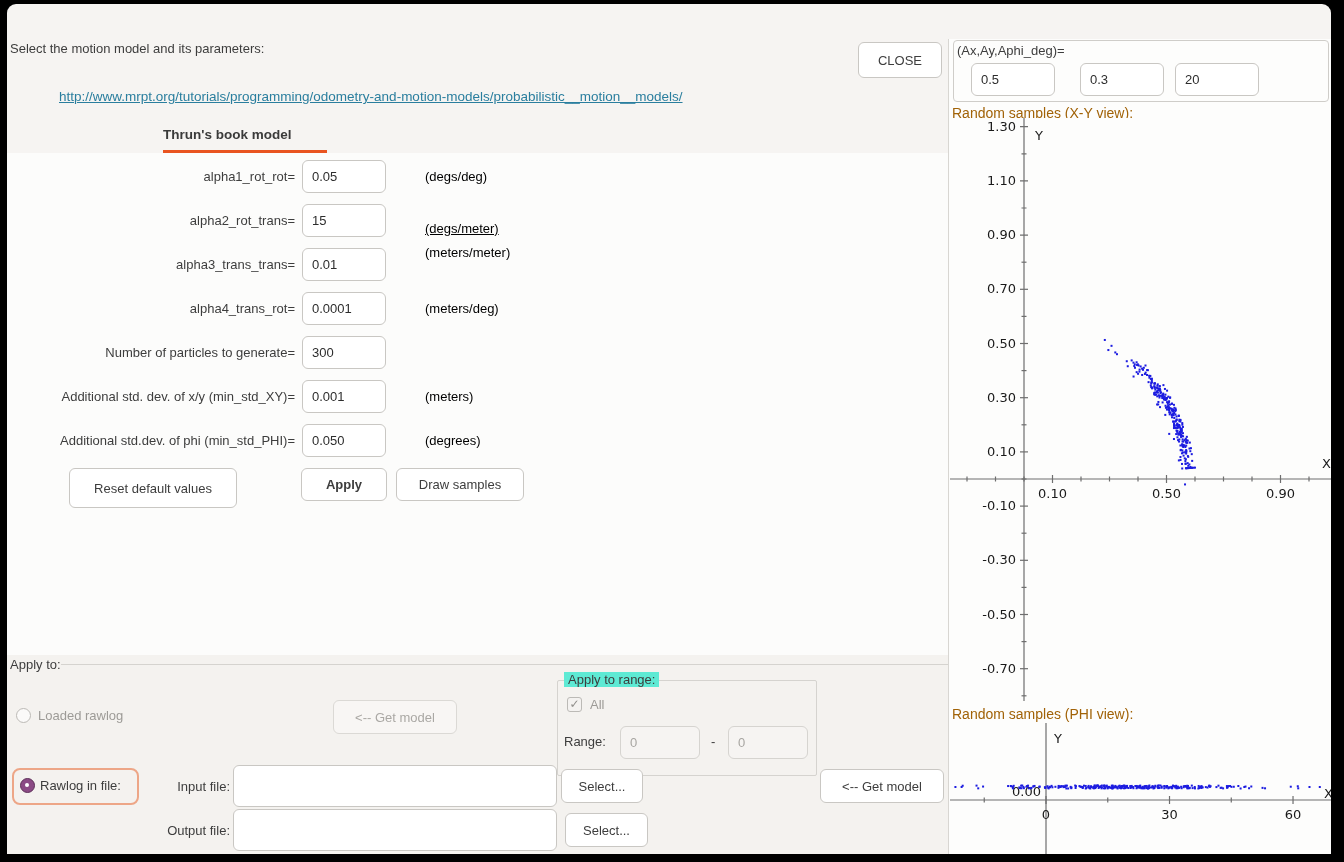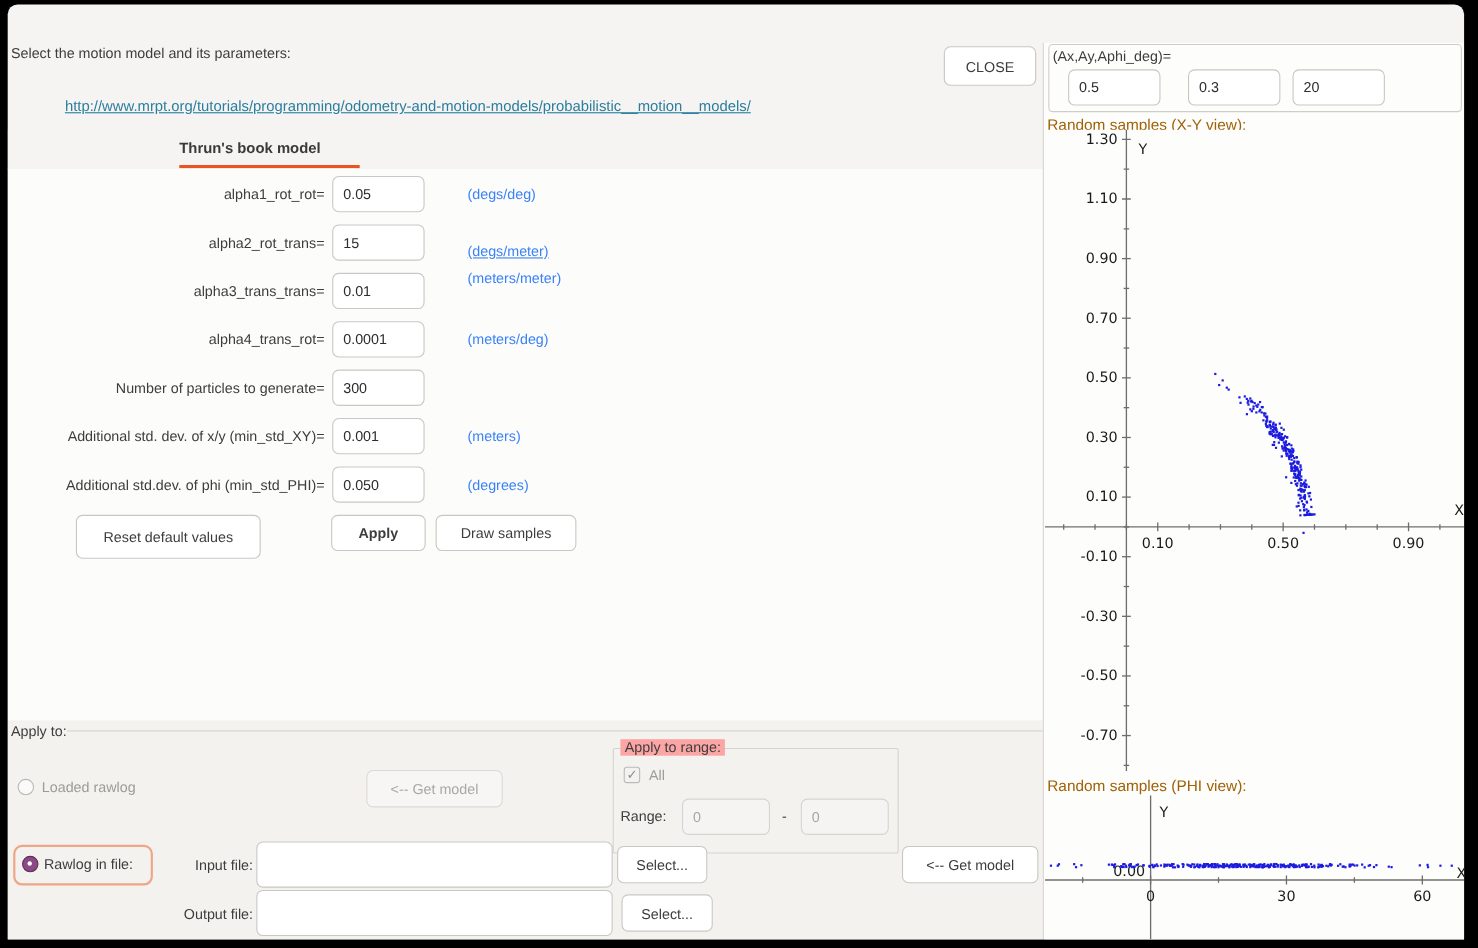--- a/index.html
+++ b/index.html
@@ -42,21 +42,21 @@
   .tabbar{position:absolute;left:0;top:114px;width:941px;height:35px;background:#f6f4f2;
           border-bottom:1px solid #d8d6d2;}
   .tab{position:absolute;top:9px;font-size:13.5px;}
   .tab.inactive{color:#8f8e8b;font-weight:bold;}
   .tab.active{color:#3a3a3a;font-weight:bold;}
   .tab-underline{position:absolute;left:156px;top:32px;width:164px;height:3px;background:#e95420;}
   
   .form-panel{position:absolute;left:0;top:149px;width:941px;height:502px;background:#fcfcfb;}
   .frow .flabel{position:absolute;left:0;width:288px;text-align:right;color:#3d3d3d;font-size:13px;}
   .frow .finput{left:295px;width:84px;height:33px;}
-  .frow .funit{position:absolute;left:418px;color:#3b82f6;font-size:13px;}
+  .frow .funit{position:absolute;left:418px;color:#000000;font-size:13px;}
   
   .bottom-panel{position:absolute;left:0;top:651px;width:941px;height:199px;background:#f4f2ef;}
   .fs-line{position:absolute;background:#d5d3cf;height:1px;}
   .range-box{position:absolute;left:550px;top:676px;width:258px;height:94px;
              border:1px solid #d5d3cf;border-radius:2px;}
   .sel-outline{position:absolute;left:5px;top:764px;width:127px;height:37px;border:2px solid #eda687;
                border-radius:8px;box-sizing:border-box;}
   
   .right-panel{position:absolute;left:942px;top:35px;width:382px;height:815px;background:#fdfdfc;}
   .vdivider{position:absolute;left:941px;top:35px;width:1px;height:815px;background:#d8d6d2;}
@@ -123,21 +123,21 @@
 
   <div class="bottom-panel">
     <div class="lbl" style="left:3px;top:2px;">Apply to:</div>
     <div class="fs-line" style="left:54px;top:9px;width:887px;"></div>
 
     <div class="radio" style="left:9px;top:53px;"></div>
     <div class="lbl grey" style="left:31px;top:53px;">Loaded rawlog</div>
     <div class="btn disabled" style="left:326px;top:45px;width:124px;height:34px;">&lt;-- Get model</div>
 
     <div class="range-box" style="top:25px;"></div>
-    <div class="lbl" style="left:557px;top:17px;background:#fca5a5;padding:0 4px;">Apply to range:</div>
+    <div class="lbl" style="left:557px;top:17px;background:#5eead4;padding:0 4px;">Apply to range:</div>
     <div class="checkbox" style="left:560px;top:42px;"><span>✓</span></div>
     <div class="lbl grey" style="left:583px;top:42px;">All</div>
     <div class="lbl" style="left:557px;top:79px;">Range:</div>
     <div class="tbox disabled" style="left:613px;top:71px;width:80px;height:33px;">0</div>
     <div class="lbl" style="left:704px;top:79px;">-</div>
     <div class="tbox disabled" style="left:721px;top:71px;width:80px;height:33px;">0</div>
 
     <div class="sel-outline" style="top:113px;"></div>
     <div class="radio checked" style="left:13px;top:123px;"></div>
     <div class="lbl" style="left:33px;top:123px;">Rawlog in file:</div>

